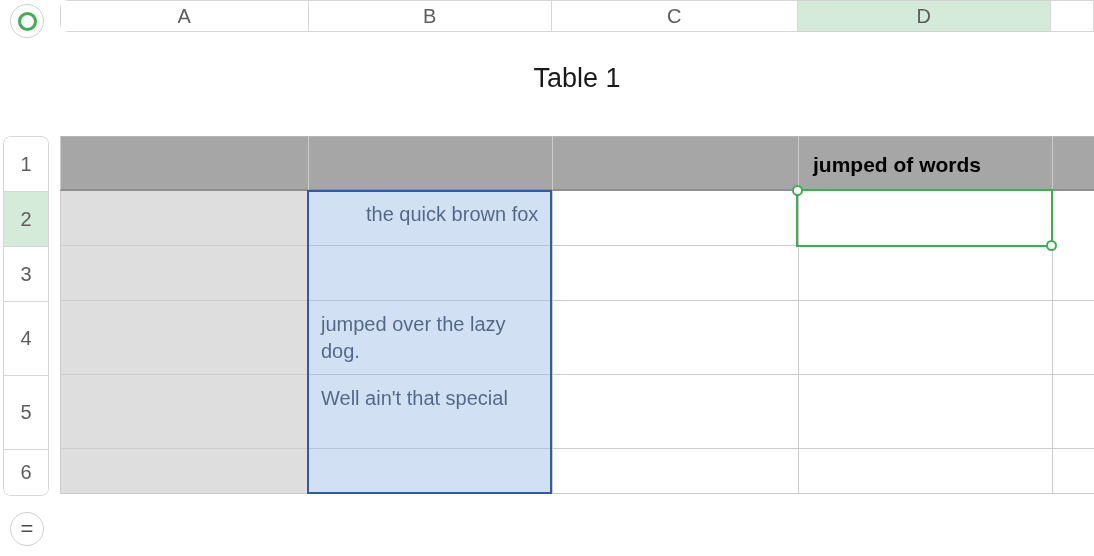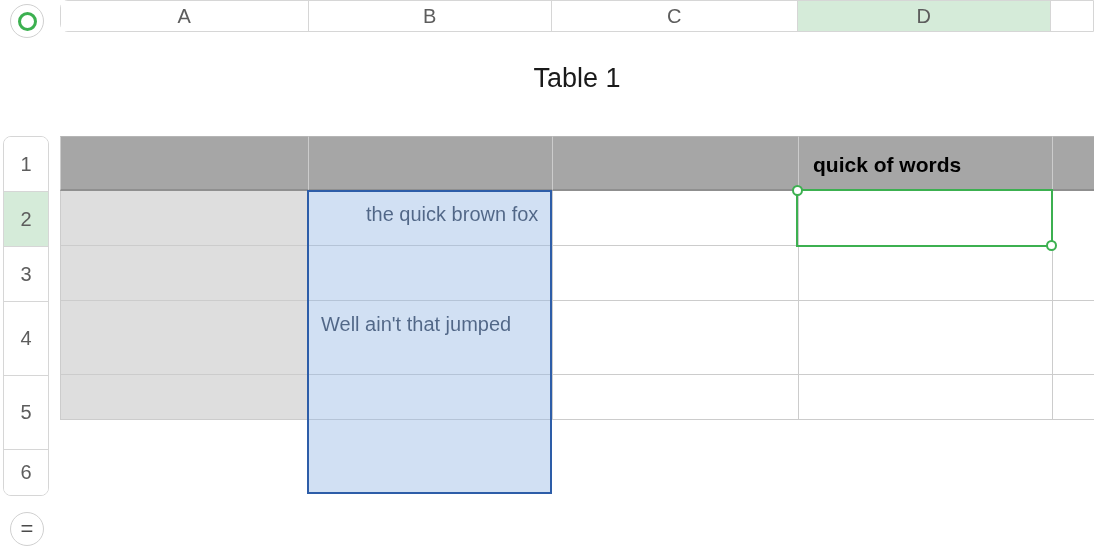--- a/index.html
+++ b/index.html
@@ -209,21 +209,21 @@
     <div class="row-header" style="height: 74px;">5</div>
     <div class="row-header" style="height: 45px;">6</div>
   </div>
 
 <div class="grid" id="grid">
     <div class="grid-row">
       <div class="cell colA" style="width: 248px; height: 55px;"></div>
       <div class="cell" style="width: 244px; height: 55px;"></div>
       <div class="cell" style="width: 246px; height: 55px;"></div>
       <div class="cell" style="width: 254px; height: 55px;">
-        <div class="cell-text header-label">quick of words</div>
+        <div class="cell-text header-label">jumped of words</div>
       </div>
       <div class="cell" style="width: 42px; height: 55px;"></div>
     </div>
     <div class="grid-row">
       <div class="cell colA" style="width: 248px; height: 55px;"></div>
       <div class="cell" style="width: 244px; height: 55px; padding-left: 45px;">
         <div class="cell-text">the quick brown fox</div>
       </div>
       <div class="cell" style="width: 246px; height: 55px;"></div>
       <div class="cell" style="width: 42px; height: 55px;"></div>
@@ -231,21 +231,30 @@
     <div class="grid-row">
       <div class="cell colA" style="width: 248px; height: 55px;"></div>
       <div class="cell" style="width: 244px; height: 55px;"></div>
       <div class="cell" style="width: 246px; height: 55px;"></div>
       <div class="cell" style="width: 254px; height: 55px;"></div>
       <div class="cell" style="width: 42px; height: 55px;"></div>
     </div>
     <div class="grid-row">
       <div class="cell colA" style="width: 248px; height: 74px;"></div>
       <div class="cell" style="width: 244px; height: 74px;">
-        <div class="cell-text">Well ain't that jumped</div>
+        <div class="cell-text">jumped over the lazy dog.</div>
+      </div>
+      <div class="cell" style="width: 246px; height: 74px;"></div>
+      <div class="cell" style="width: 254px; height: 74px;"></div>
+      <div class="cell" style="width: 42px; height: 74px;"></div>
+    </div>
+    <div class="grid-row">
+      <div class="cell colA" style="width: 248px; height: 74px;"></div>
+      <div class="cell" style="width: 244px; height: 74px;">
+        <div class="cell-text">Well ain't that special</div>
       </div>
       <div class="cell" style="width: 246px; height: 74px;"></div>
       <div class="cell" style="width: 254px; height: 74px;"></div>
       <div class="cell" style="width: 42px; height: 74px;"></div>
     </div>
     <div class="grid-row">
       <div class="cell colA" style="width: 248px; height: 45px;"></div>
       <div class="cell" style="width: 244px; height: 45px;"></div>
       <div class="cell" style="width: 246px; height: 45px;"></div>
       <div class="cell" style="width: 254px; height: 45px;"></div>

